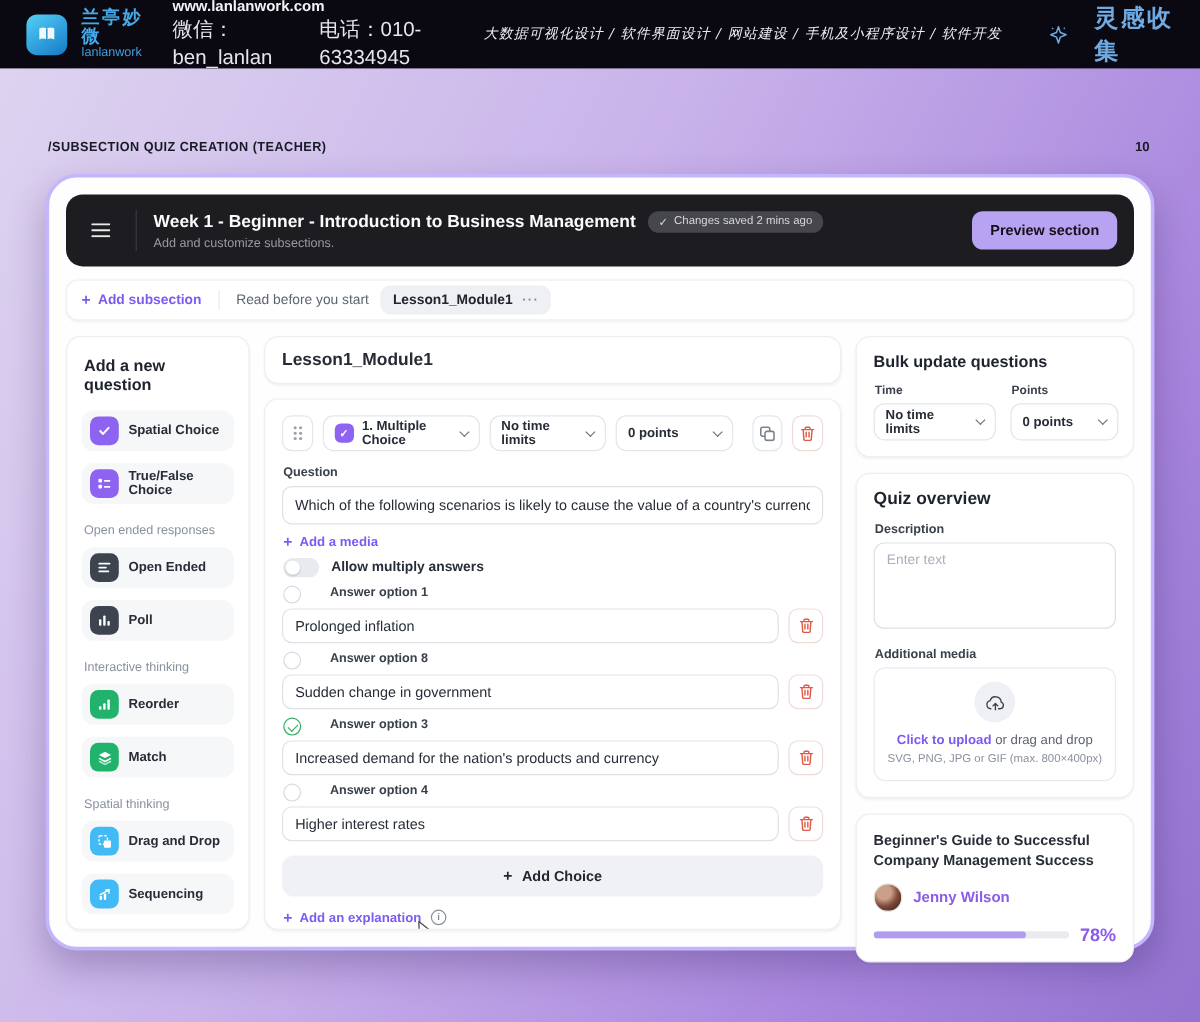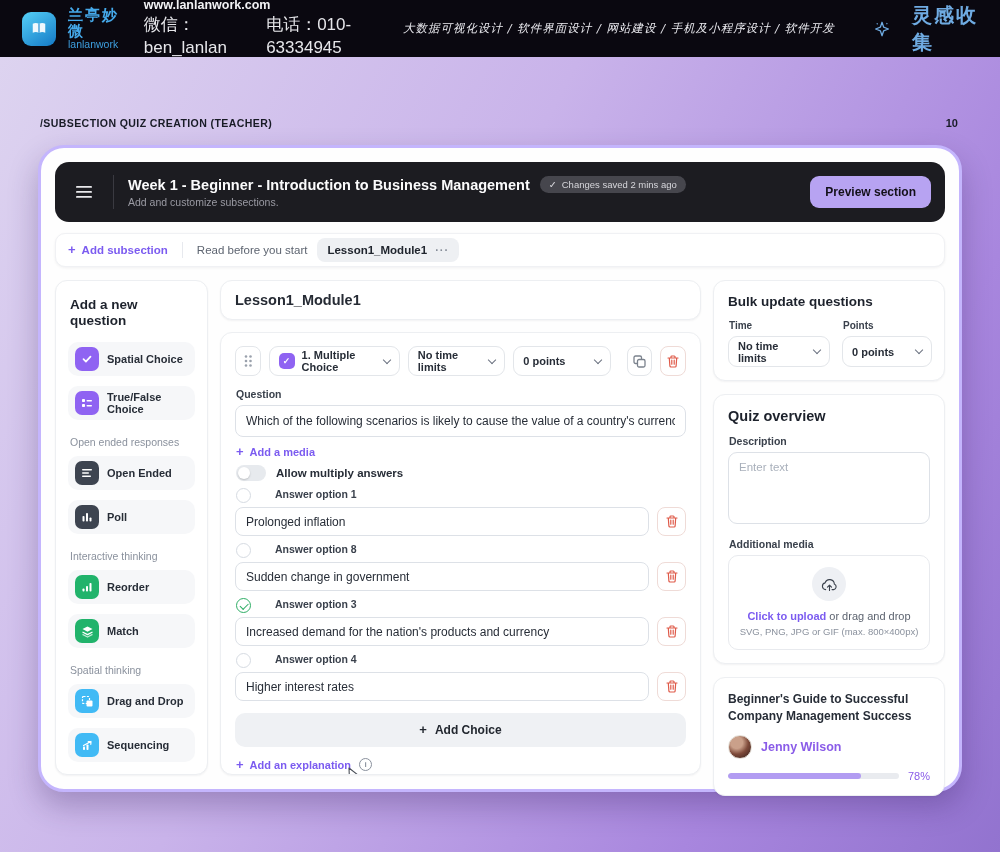--- a/index.html
+++ b/index.html
@@ -121,21 +121,21 @@
   .upload-line1 { margin-top:9px; font-size:11px; color:#5d6470; }
   .upload-line1 .cta { color:#7b5bf0; font-weight:700; }
   .upload-line2 { margin-top:4px; font-size:9.5px; color:#8a919d; }
   .course-title { font-size:12px; font-weight:600; color:#272d37; line-height:1.4; }
   .author-row { display:flex; align-items:center; gap:9px; margin:10px 0 11px; }
   .avatar { width:24px; height:24px; border-radius:50%; background:radial-gradient(circle at 35% 30%,#caa08a 0 28%,#7e4a3a 55%,#2e1b18 100%); border:1px solid #e5e0d8; flex:0 0 auto; }
   .author-name { font-size:12.5px; font-weight:700; color:#8a5ce8; }
   .prog-row { display:flex; align-items:center; gap:9px; }
   .prog-track { flex:1; height:6px; border-radius:999px; background:#e9ebef; overflow:hidden; }
   .prog-fill { height:100%; border-radius:999px; background:#b29cf2; width:0; }
-  .prog-label { font-size:11px; font-weight:400; color:#8a5ce8; }
+  .prog-label { font-size:15px; font-weight:700; color:#8a5ce8; }
 
   svg { display:block; }
 </style>
 </head>
 <body>
 
 <div class="topbar">
   <div class="logo-badge">
     <svg width="20" height="20" viewBox="0 0 24 24">
         <path d="M12 6c-2.2-1.6-5-1.6-7.5-.4v11c2.5-1.2 5.3-1.2 7.5.4 2.2-1.6 5-1.6 7.5-.4v-11C17 4.4 14.2 4.4 12 6z" fill="#fff" opacity=".92"></path>

